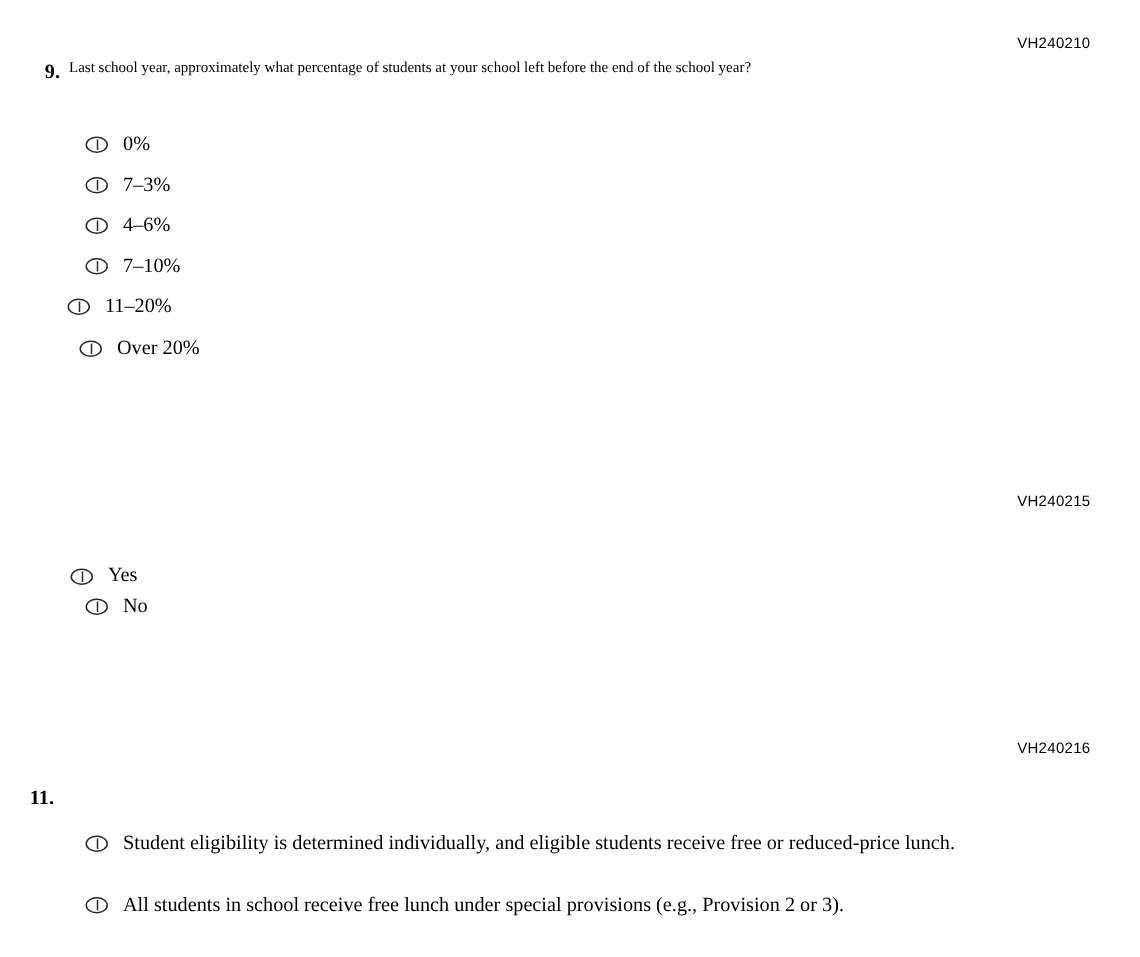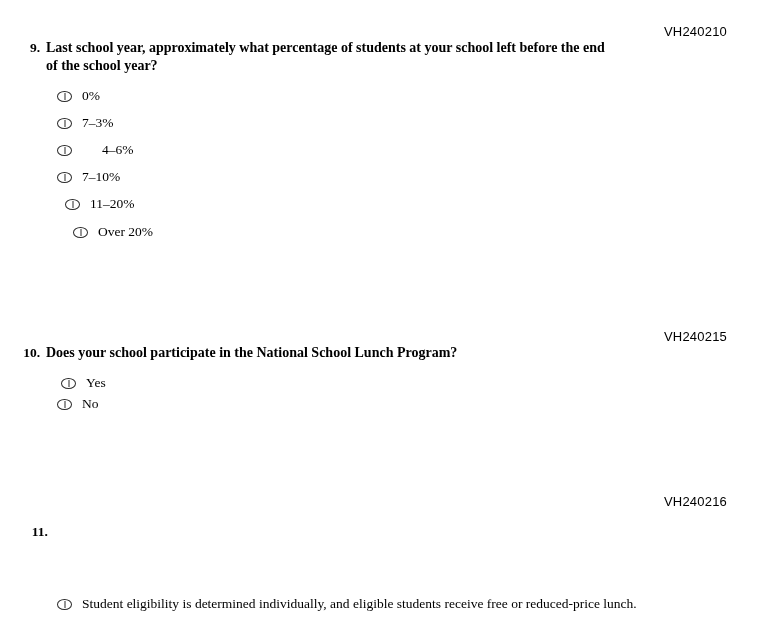--- a/index.html
+++ b/index.html
@@ -17,45 +17,44 @@
   .page {
     position: relative;
     width: 760px;
     height: 638px;
     overflow: hidden;
   }
   .qcode {
     position: absolute;
     right: 33px;
     font-family: "Liberation Sans", sans-serif;
-    font-size: 13px;
+    font-size: 10px;
     letter-spacing: 0.2px;
     color: #000;
     white-space: nowrap;
   }
   .qrow {
     position: absolute;
     display: flex;
     align-items: flex-start;
   }
   .qnum {
     font-weight: bold;
     font-size: 13.5px;
     line-height: 1.32;
     text-align: right;
     width: 26px;
     flex: 0 0 26px;
     padding-right: 6px;
     box-sizing: border-box;
   }
   .qtext {
-    font-size: 14px;
+    font-size: 10px;
     line-height: 1.32;
     max-width: 560px;
-    font-weight: bold;
   }
   .opt {
     position: absolute;
     display: flex;
     align-items: flex-start;
   }
   .bubble {
     flex: 0 0 auto;
     width: 13px;
     height: 9px;
@@ -95,57 +94,57 @@
   </div>
 
   <div class="opt" style="top:87px; left:57px;">
     <span class="bubble"></span>
     <span class="optlabel">0%</span>
   </div>
   <div class="opt" style="top:114px; left:57px;">
     <span class="bubble"></span>
     <span class="optlabel">7–3%</span>
   </div>
-  <div class="opt" style="top:141px; left:57px;gap:20px;">
+  <div class="opt" style="top:141px; left:57px;">
     <span class="bubble"></span>
     <span class="optlabel">4–6%</span>
   </div>
   <div class="opt" style="top:168px; left:57px;justify-content:space-between;">
     <span class="bubble"></span>
     <span class="optlabel">7–10%</span>
   </div>
-  <div class="opt" style="top:195px; left:65px;">
+  <div class="opt" style="top:195px; left:45px;">
     <span class="bubble"></span>
     <span class="optlabel">11–20%</span>
   </div>
-  <div class="opt" style="top:223px; left:73px;">
+  <div class="opt" style="top:223px; left:53px;">
     <span class="bubble"></span>
     <span class="optlabel">Over 20%</span>
   </div>
 
   <div class="qcode" style="top:329px">VH240215</div>
 
-  <div class="qrow" style="top:344px; left:20px;">
-    <div class="qnum">10.</div>
-    <div class="qtext">Does your school participate in the National School Lunch Program?</div>
-  </div>
 
-  <div class="opt" style="top:374px; left:61px;">
+  <div class="opt" style="top:374px; left:47px;align-items:center;">
     <span class="bubble"></span>
     <span class="optlabel">Yes</span>
   </div>
   <div class="opt" style="top:395px; left:57px;">
     <span class="bubble"></span>
     <span class="optlabel">No</span>
   </div>
 
   <div class="qcode" style="top:494px">VH240216</div>
 
-  <div class="qrow" style="top:523px; left:28px;">
+  <div class="qrow" style="top:523px; left:16px;">
     <div class="qnum">11.</div>
   </div>
 
-  <div class="opt" style="top:553px; left:57px; width:620px;margin-top:42px;">
+  <div class="opt" style="top:553px; left:57px; width:620px;">
     <span class="bubble"></span>
     <span class="optlabel">Student eligibility is determined individually, and eligible students receive free or reduced-price lunch.</span>
+  </div>
+  <div class="opt" style="top:594px; left:57px; width:660px;">
+    <span class="bubble"></span>
+    <span class="optlabel">All students in school receive free lunch under special provisions (e.g., Provision 2 or 3).</span>
   </div>
 
 </div>
 
 </body></html>

